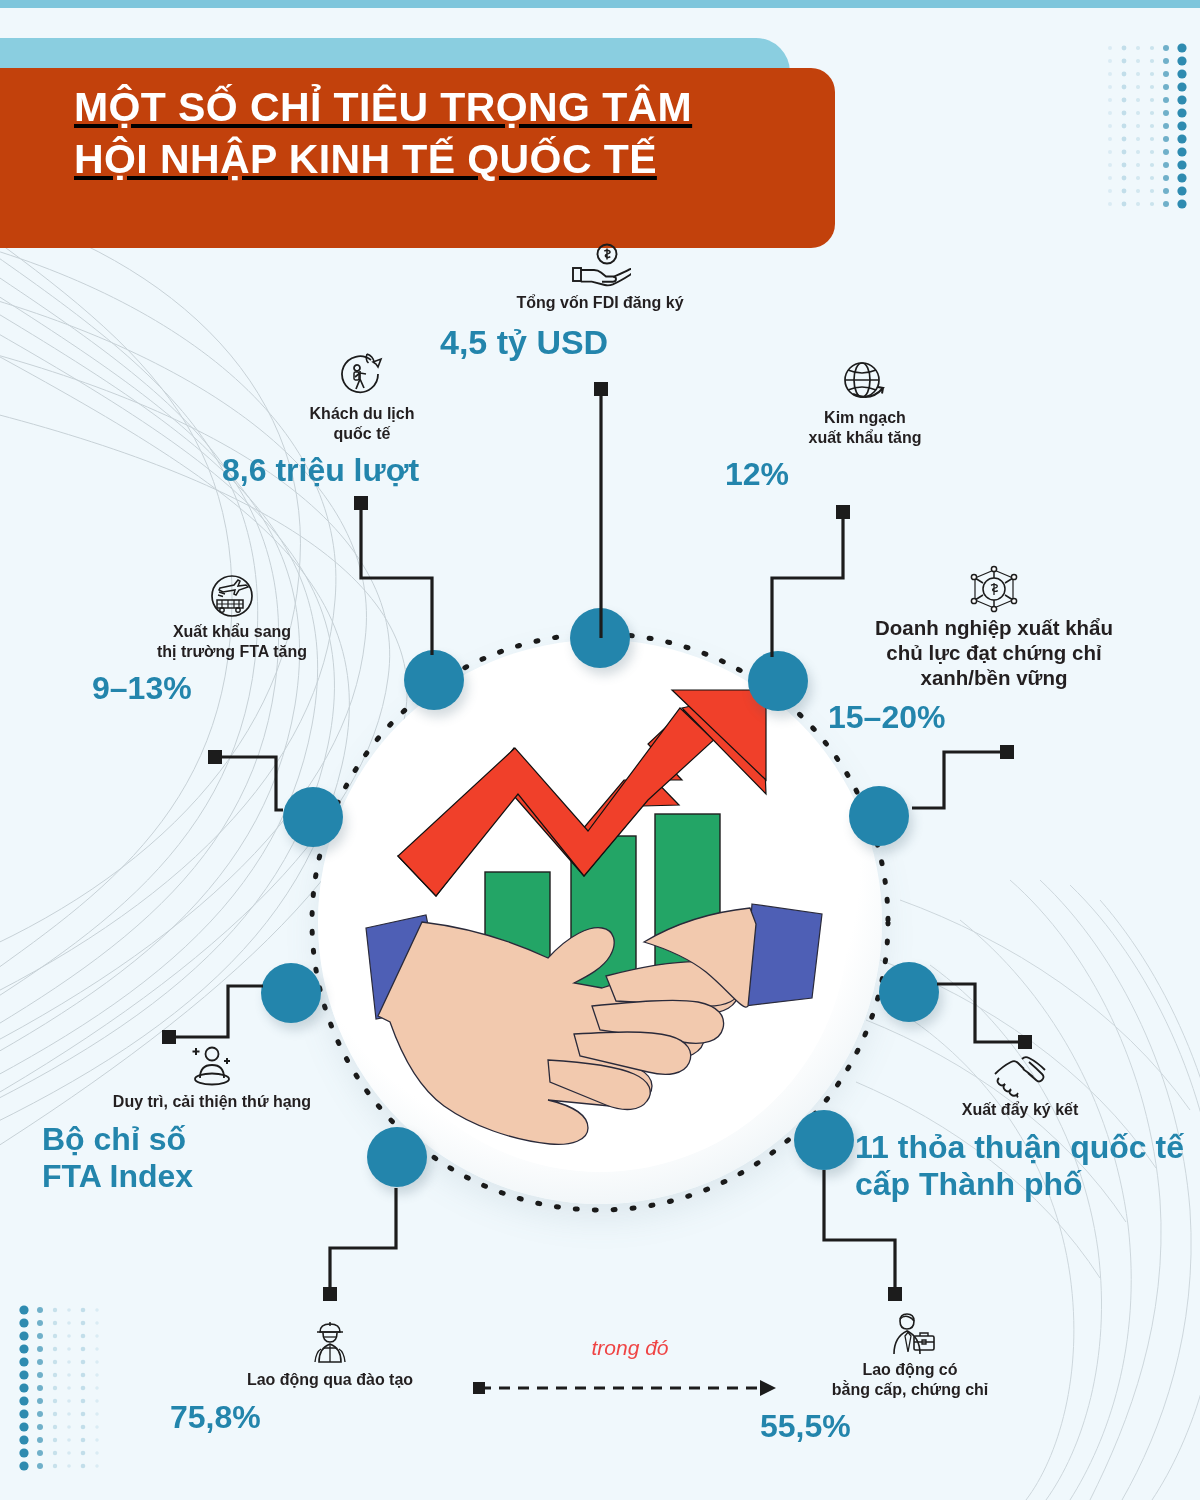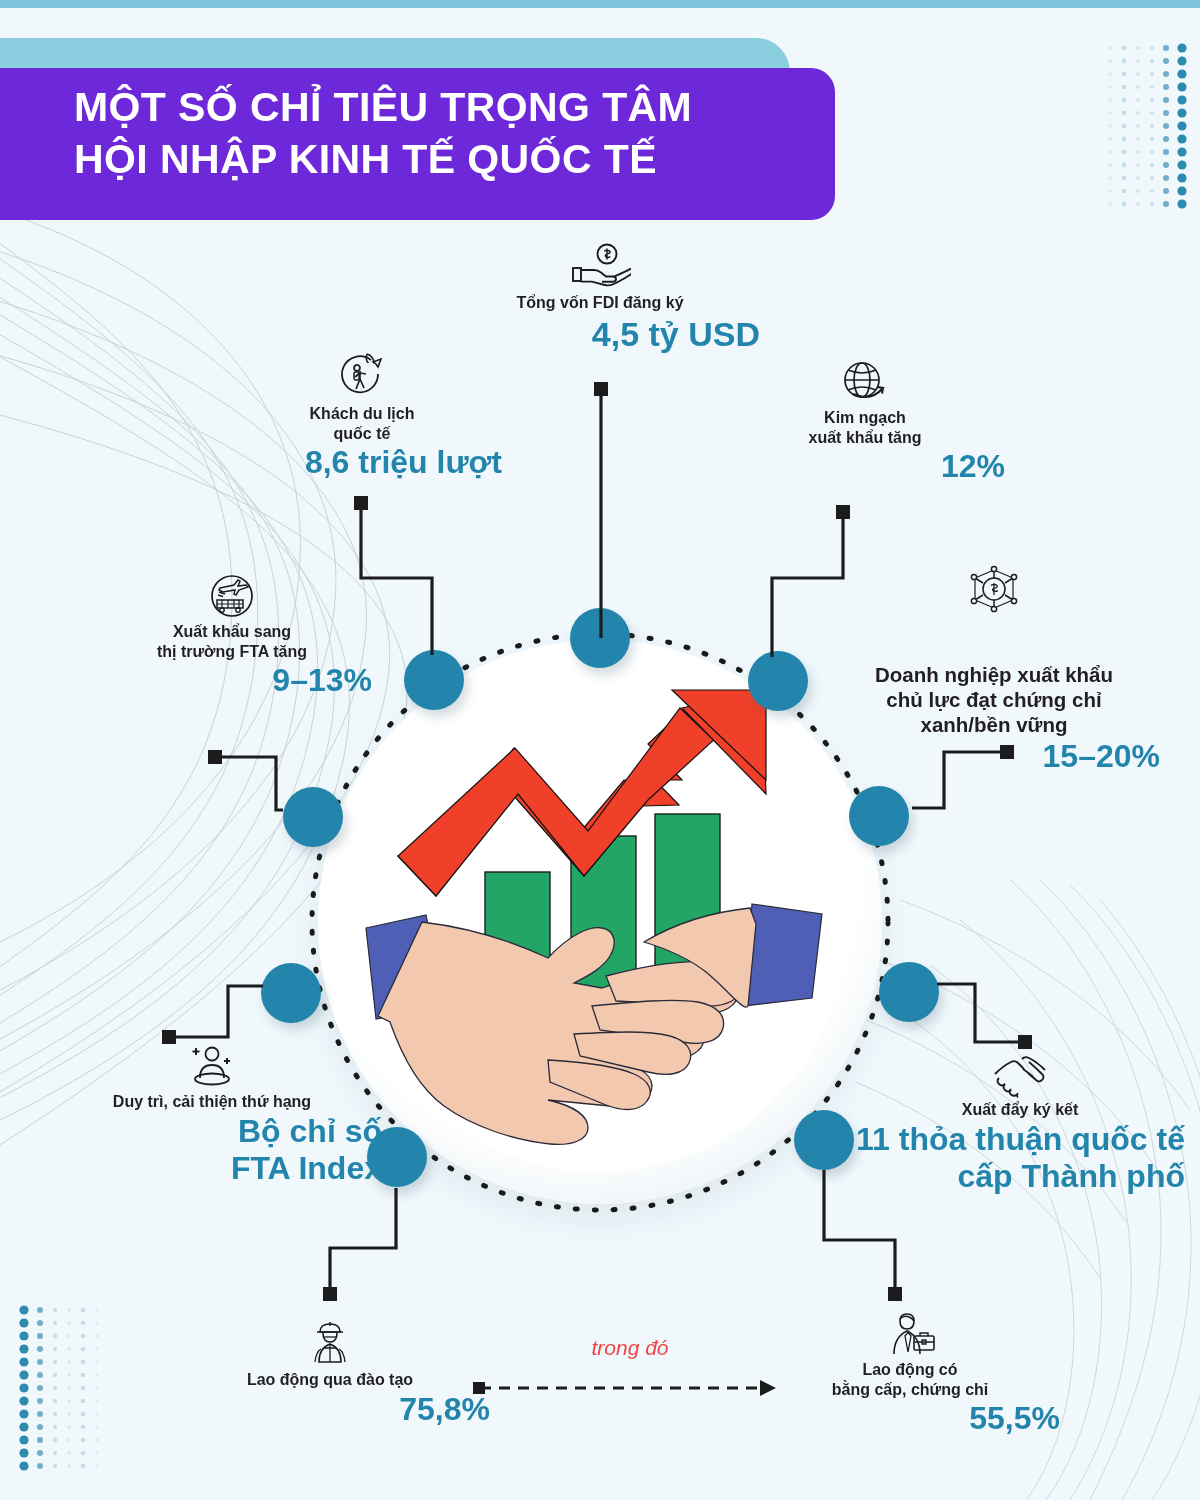--- a/index.html
+++ b/index.html
@@ -14,23 +14,23 @@
   .bg-svg{position:absolute;left:0;top:0;width:1200px;height:1500px;}
   .topbar{position:absolute;left:0;top:0;width:1200px;height:8px;background:#7ec6dc;}
 
   
   .title-wrap{position:absolute;left:0;top:26px;width:840px;height:180px;}
   .title-shadow{
     position:absolute;left:0;top:12px;width:790px;height:180px;
     background:#8ACEE0;border-radius:0 34px 34px 0;
   }
   .title-card{
-    position:absolute;left:0;top:42px;width:835px;height:152px;
-    background:#6d28d9;border-radius:0 24px 24px 0;
-    box-sizing:border-box;padding:14px 40px 0 74px;
+    position:absolute;left:0;top:42px;width:835px;height:180px;
+    background:#c2410c;border-radius:0 24px 24px 0;
+    box-sizing:border-box;padding:14px 40px 0 74px;text-decoration:underline;
   }
   .title-card h1{
     margin:0;color:#ffffff;font-weight:bold;
     font-size:41px;line-height:1.26;letter-spacing:.4px;
     font-family:"Liberation Sans", sans-serif;
     text-transform:uppercase;white-space:pre-line;
   }
 
   
   .center-halo{
@@ -57,23 +57,23 @@
 
   
   .item{position:absolute;}
   .item .ic{display:block;margin:0 auto;}
   .item .lbl{
     color:#231f20;font-weight:bold;font-size:16px;line-height:1.22;
     text-align:center;white-space:pre-line;
   }
   .item .val{
     color:#2385AC;font-weight:bold;font-size:32px;line-height:1.18;
-    text-align:right;white-space:pre-line;margin-top:1px;
-  }
-  .item.big .lbl{font-size:20.5px;margin-top:47px;}
+    text-align:left;white-space:pre-line;margin-top:9px;
+  }
+  .item.big .lbl{font-size:20.5px;}
   .item.fdi .val{font-size:34px;}
 
   .trongdo{
     position:absolute;left:475px;top:1336px;width:310px;
     text-align:center;font-style:italic;font-size:21px;color:#ef4444;
   }
 </style>
 </head>
 <body>
 

